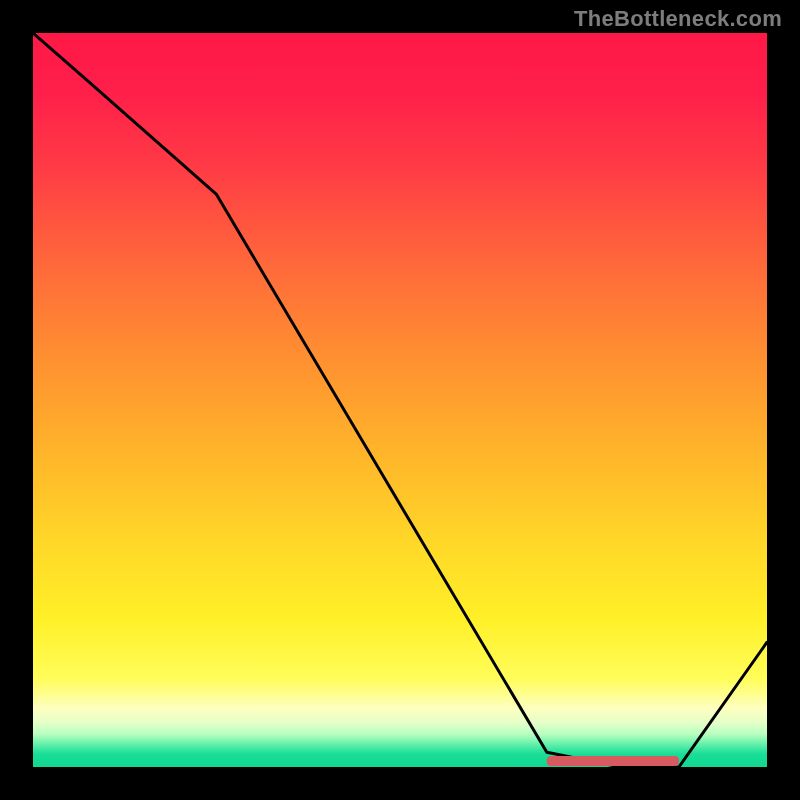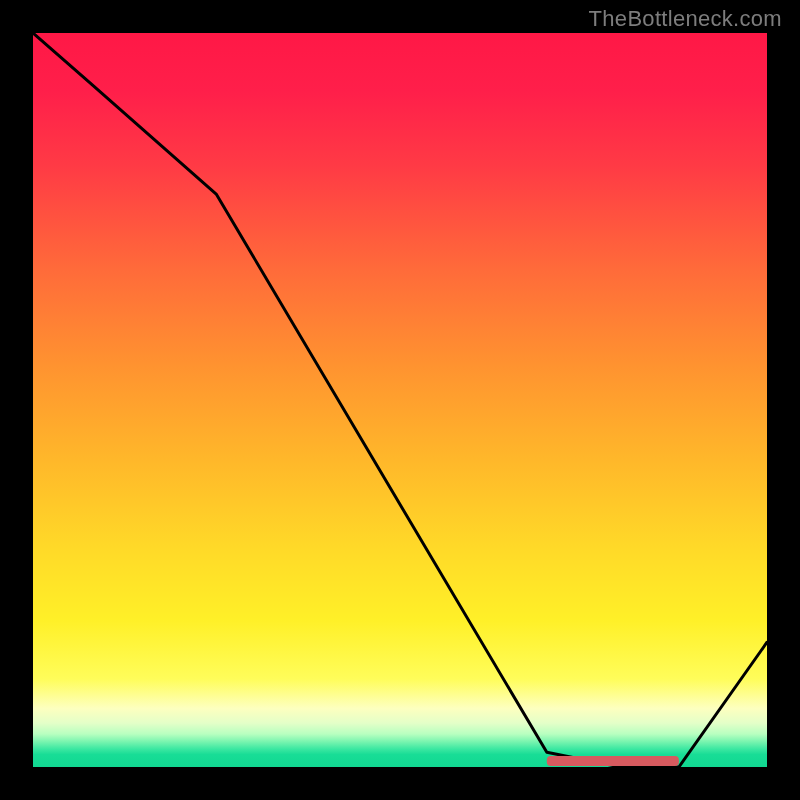--- a/index.html
+++ b/index.html
@@ -15,21 +15,21 @@
     position: relative;
     width: 800px;
     height: 800px;
   }
   .attribution {
     position: absolute;
     top: 6px;
     right: 18px;
     color: #7d7d7d;
     font-size: 22px;
-    font-weight: normal;
+    font-weight: bold;
     letter-spacing: 0.3px;
     user-select: none;
   }
   .plot-area {
     position: absolute;
     left: 30px;
     top: 30px;
     width: 740px;
     height: 740px;
     border: 3px solid #000; 

